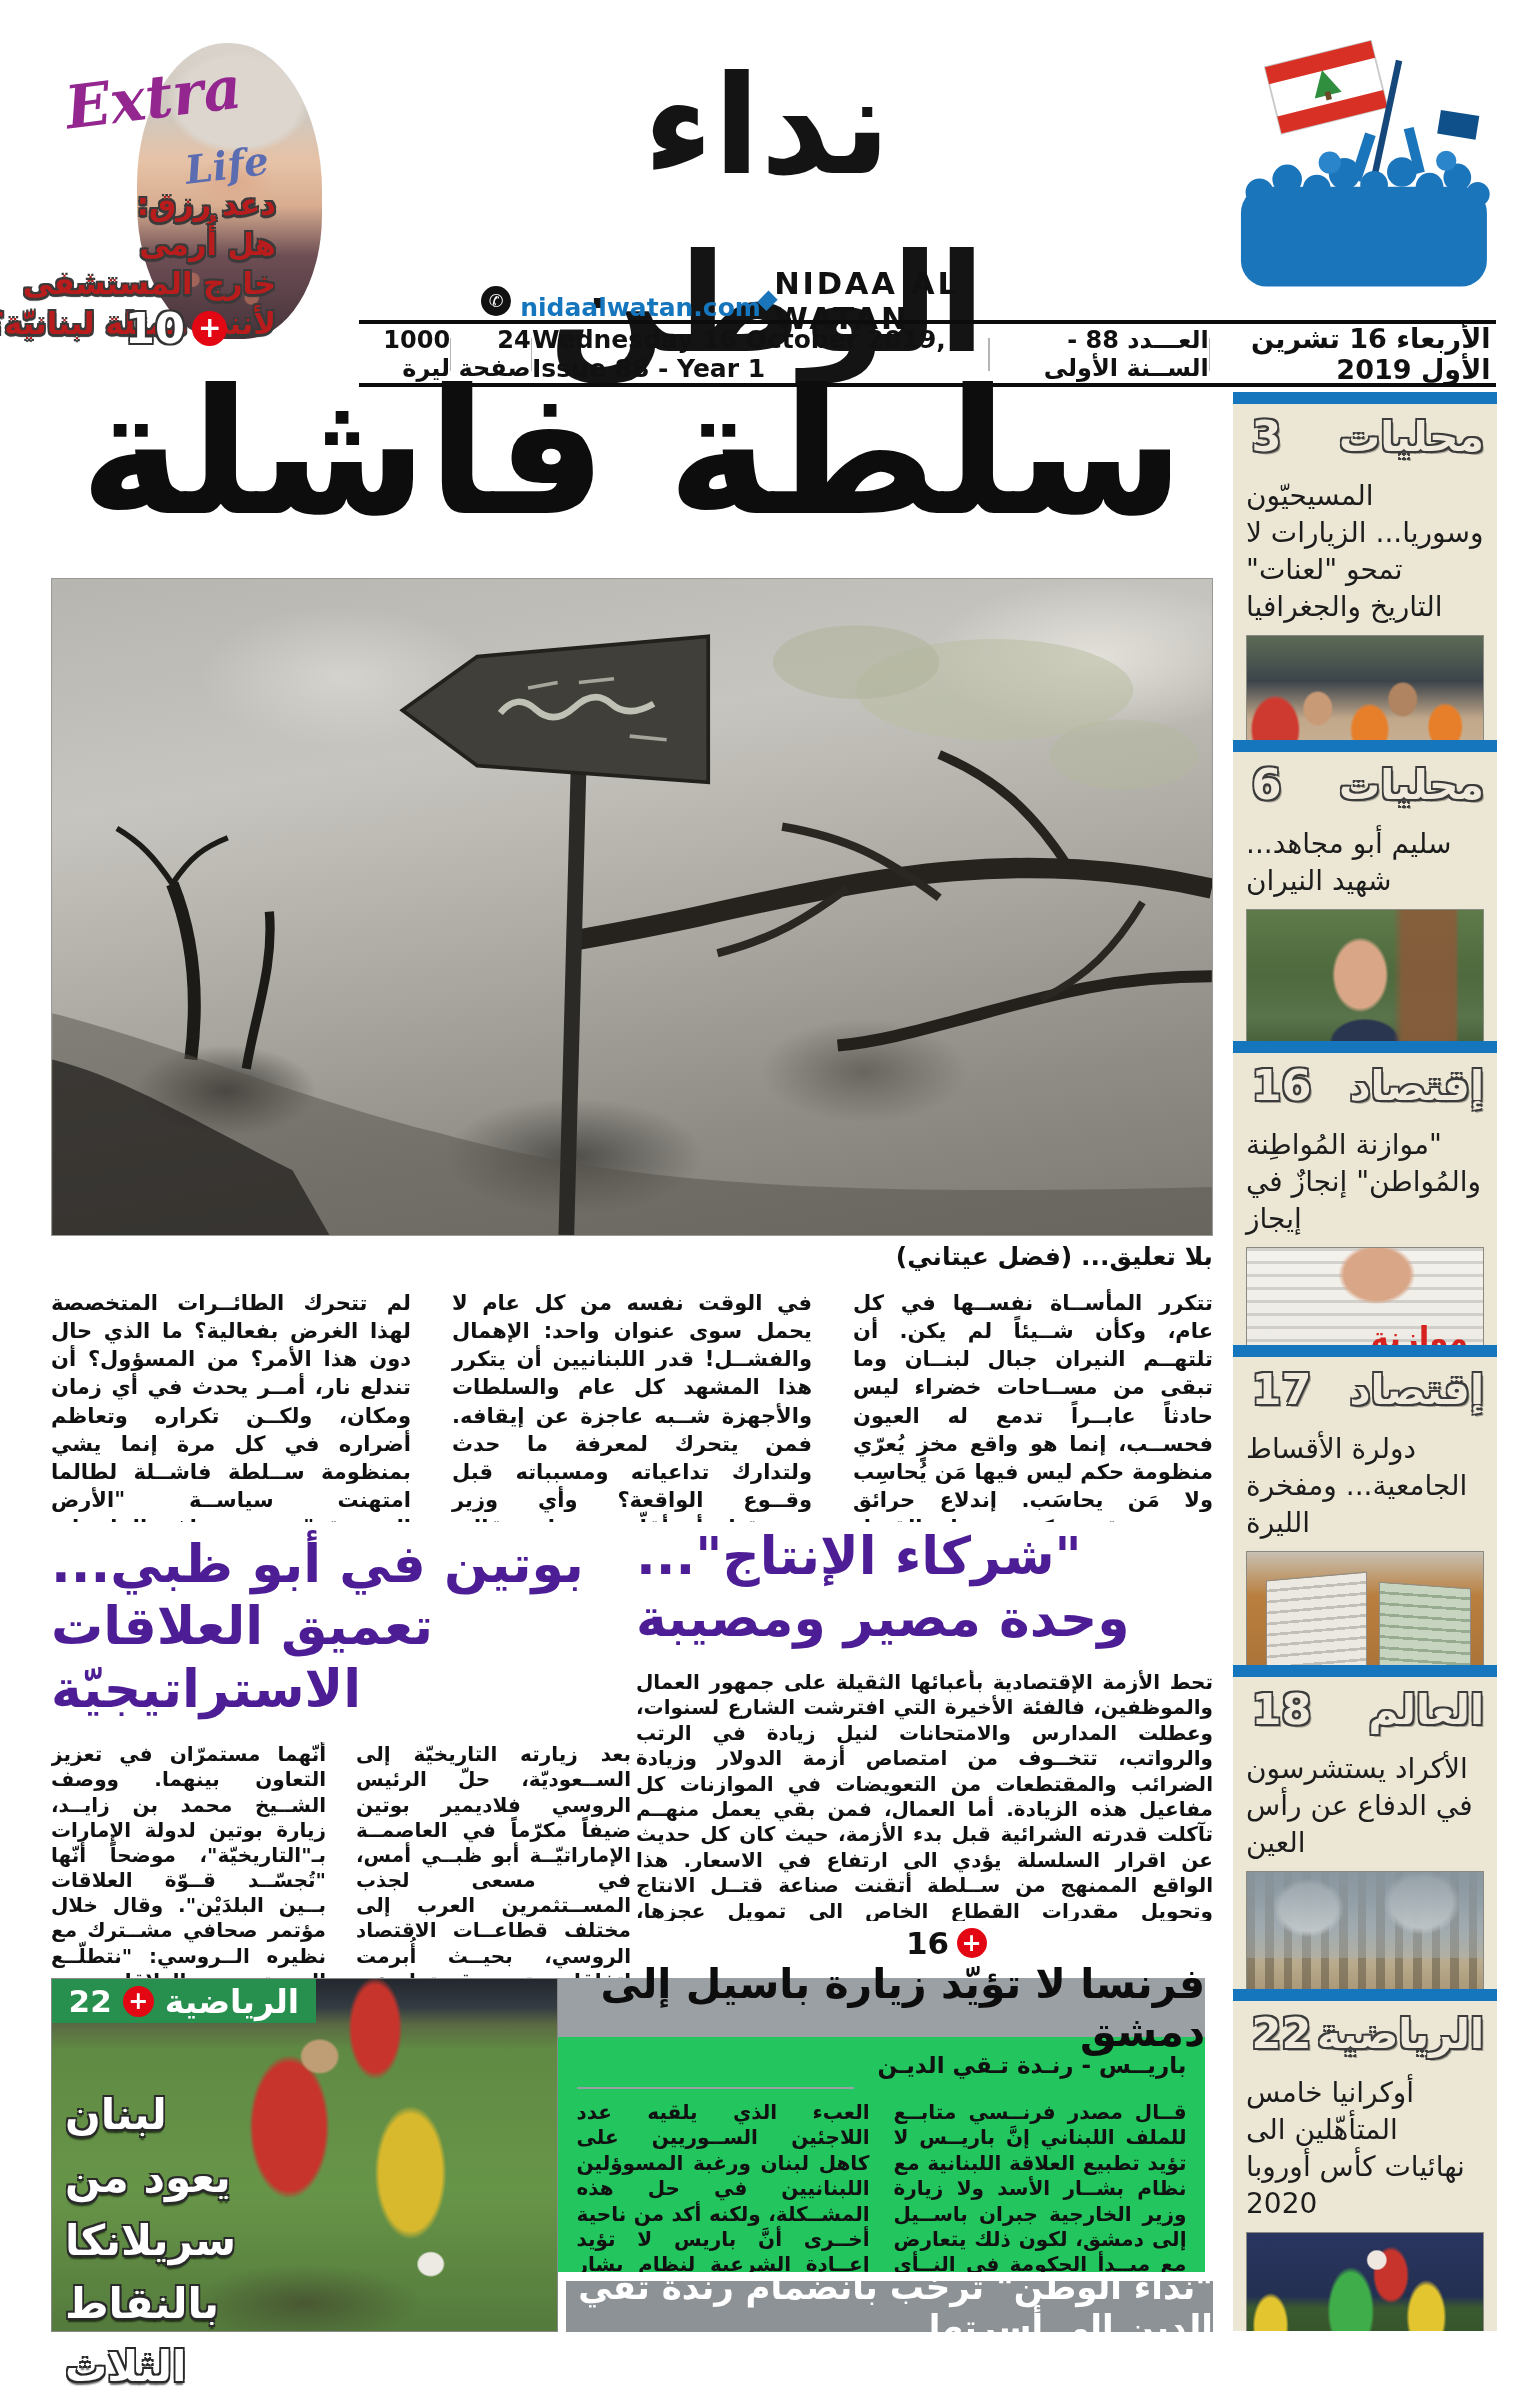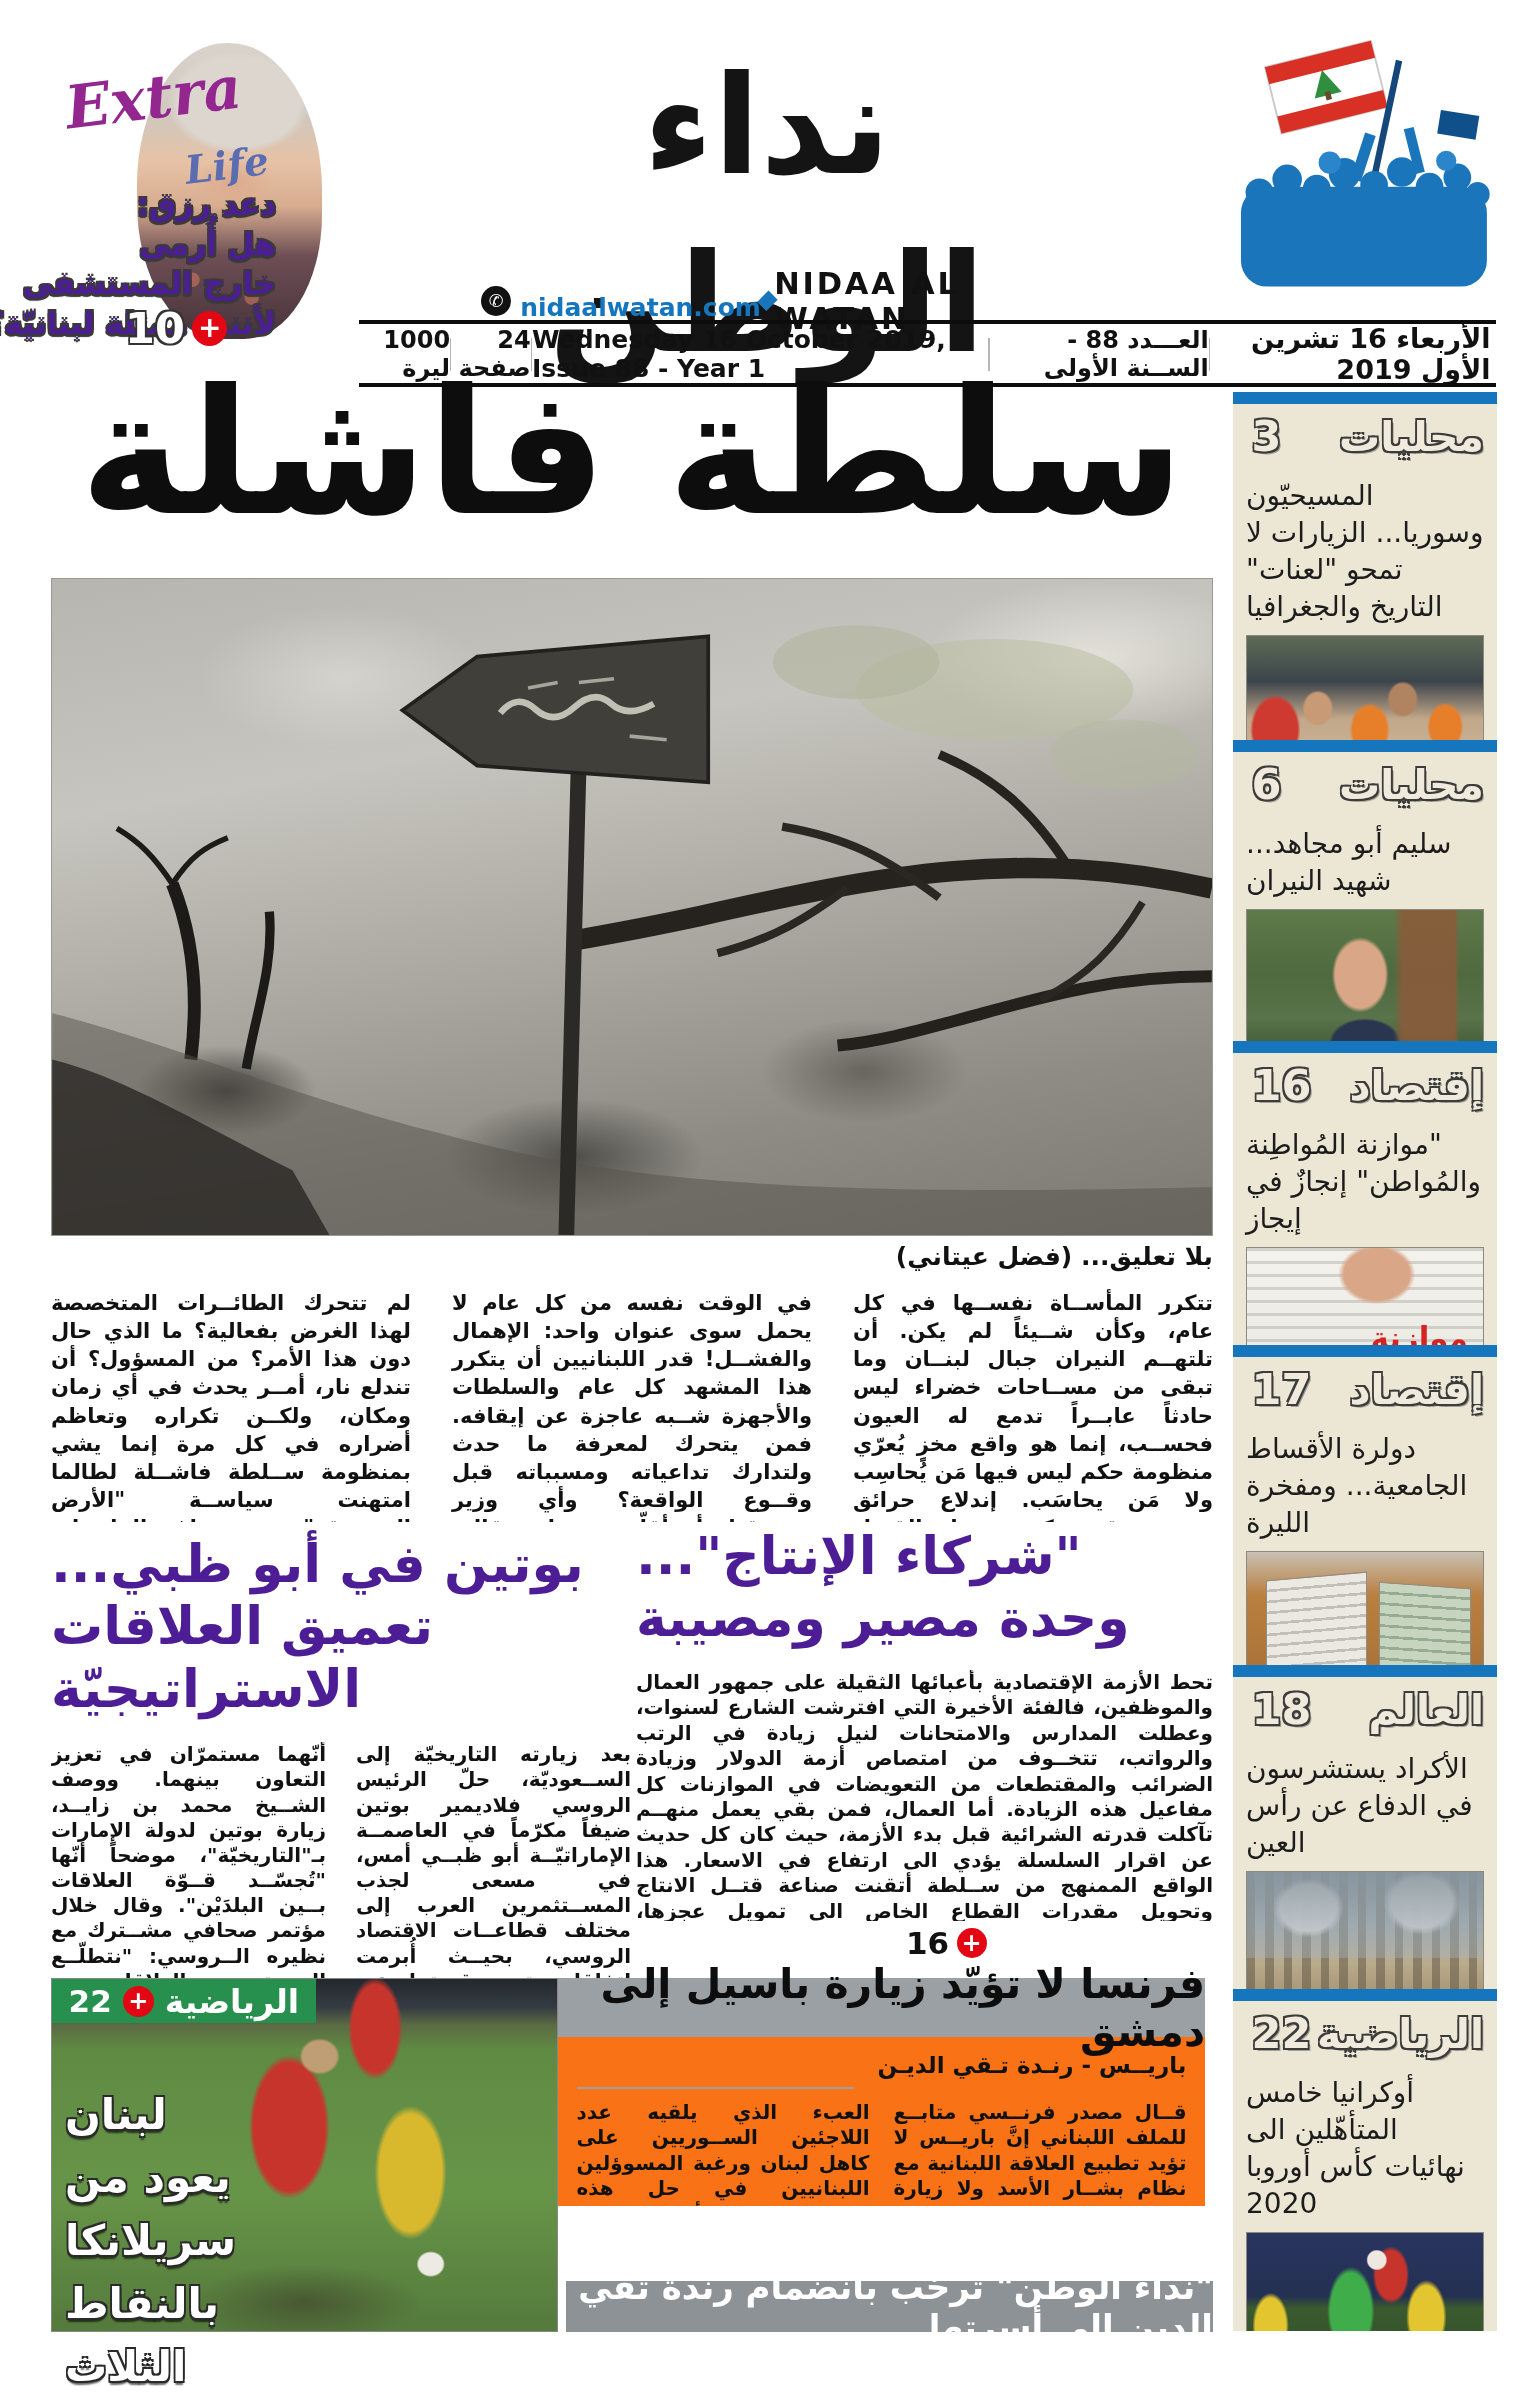--- a/index.html
+++ b/index.html
@@ -16,21 +16,21 @@
       radial-gradient(55px 31px at 52% 47%, rgba(222,170,140,.95), transparent 75%),
       radial-gradient(102px 74px at 55% 20%, #dcd6ce 0 60%, transparent 70%),
       radial-gradient(11px 11px at 30% 80%, rgba(205,120,95,.6) 0 60%, transparent 70%),
       radial-gradient(11px 11px at 62% 86%, rgba(205,120,95,.6) 0 60%, transparent 70%),
       linear-gradient(180deg,#d9d3cb 0%,#cfc8bf 24%,#e6c2a6 40%,#d8ad90 55%,#6d4e54 72%,#47333b 100%);}
   .script-extra{font-family:"DejaVu Serif",serif;font-style:italic;font-weight:bold;
     color:#93278f;font-size:59px;transform:rotate(-7deg);left:37px;top:37px;}
   .script-life{font-family:"DejaVu Serif",serif;font-style:italic;font-weight:bold;
     color:#5b6db0;font-size:39px;transform:rotate(-7deg);left:157px;top:116px;}
   #teaser-lines{left:0px;top:159px;width:248px;text-align:right;direction:rtl;z-index:3;}
-  #teaser-lines div{font-size:30.5px;font-weight:900;color:#4c1d95;line-height:1.3;white-space:nowrap;
+  #teaser-lines div{font-size:30.5px;font-weight:900;color:#b91c1c;line-height:1.3;white-space:nowrap;
     text-shadow:-1.8px -1.8px 0 #3a3a3a,1.8px -1.8px 0 #3a3a3a,-1.8px 1.8px 0 #3a3a3a,1.8px 1.8px 0 #3a3a3a,0 2.8px 0.9px #3a3a3a;}
   #teaser-badge{left:97px;top:277px;display:flex;align-items:center;gap:7.4px;z-index:4;}
   .badge-num{font-size:43px;font-weight:900;color:#fff;
     text-shadow:-1.8px -1.8px 0 #333,1.8px -1.8px 0 #333,-1.8px 1.8px 0 #333,1.8px 1.8px 0 #333;}
   .plus-circle{display:inline-flex;align-items:center;justify-content:center;
     width:35px;height:35px;border-radius:50%;background:#e30613;color:#fff;
     font-size:28px;font-weight:900;line-height:1;}
   
   #logo-ar{left:471px;top:37px;width:592px;text-align:center;font-size:137px;font-weight:900;
     color:#141414;line-height:1.3;direction:rtl;}
@@ -86,21 +86,21 @@
   #sports-label{position:absolute;left:0;top:0;height:44px;background:#27904f;display:flex;
     align-items:center;gap:11px;padding:0 16.6px;direction:ltr;}
   #sports-label .pg{color:#fff;font-size:31px;font-weight:900;}
   #sports-label .nm{color:#fff;font-size:33px;font-weight:900;}
   #sports-overlay{position:absolute;left:13px;top:104px;width:194px;text-align:left;direction:rtl;}
   #sports-overlay div{font-size:42px;font-weight:900;color:#fff;line-height:1.5;
     text-shadow:-1.8px -1.8px 0 #2a2a2a,1.8px -1.8px 0 #2a2a2a,-1.8px 1.8px 0 #2a2a2a,1.8px 1.8px 0 #2a2a2a,0 3.7px 1.8px rgba(0,0,0,.6);}
   #france{left:558px;top:1978px;width:647px;}
   #france-bar{height:59px;background:#9aa0a4;display:flex;align-items:center;justify-content:center;
     font-size:41px;font-weight:900;color:#0d0d0d;direction:rtl;}
-  #france-body{background:#f97316;padding:15px 18.5px 11px;height:169px;box-sizing:border-box;overflow:hidden;}
+  #france-body{background:#22c55e;padding:15px 18.5px 11px;height:235px;box-sizing:border-box;overflow:hidden;}
   #france-byline{direction:rtl;font-size:23px;font-weight:900;}
   #france-rule{width:277px;height:1.8px;background:#9aa1a5;margin:9.2px 0 11px;}
   #france-cols{display:flex;direction:rtl;gap:24px;}
   #france-cols .col{flex:1;font-size:20px;font-weight:700;line-height:1.27;}
   #banner{left:566px;top:2281px;width:647px;height:51px;background:#8d9296;color:#fff;
     display:flex;align-items:center;justify-content:center;font-size:34px;font-weight:900;direction:rtl;}
   
   #sidebar{left:1233px;top:392px;width:264px;height:1939px;background:#ece7d4;
     display:flex;flex-direction:column;}
   .sb-item{box-sizing:border-box;overflow:hidden;}

